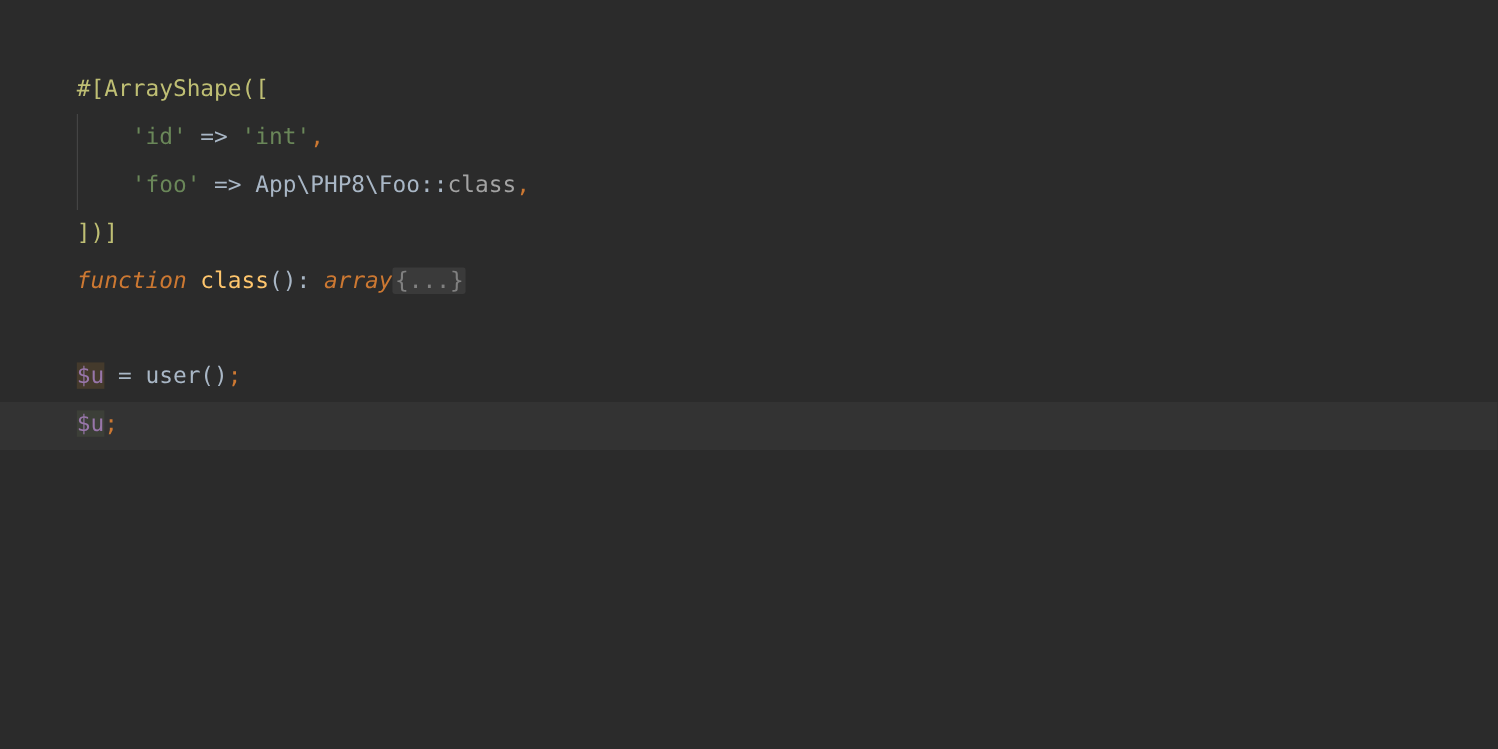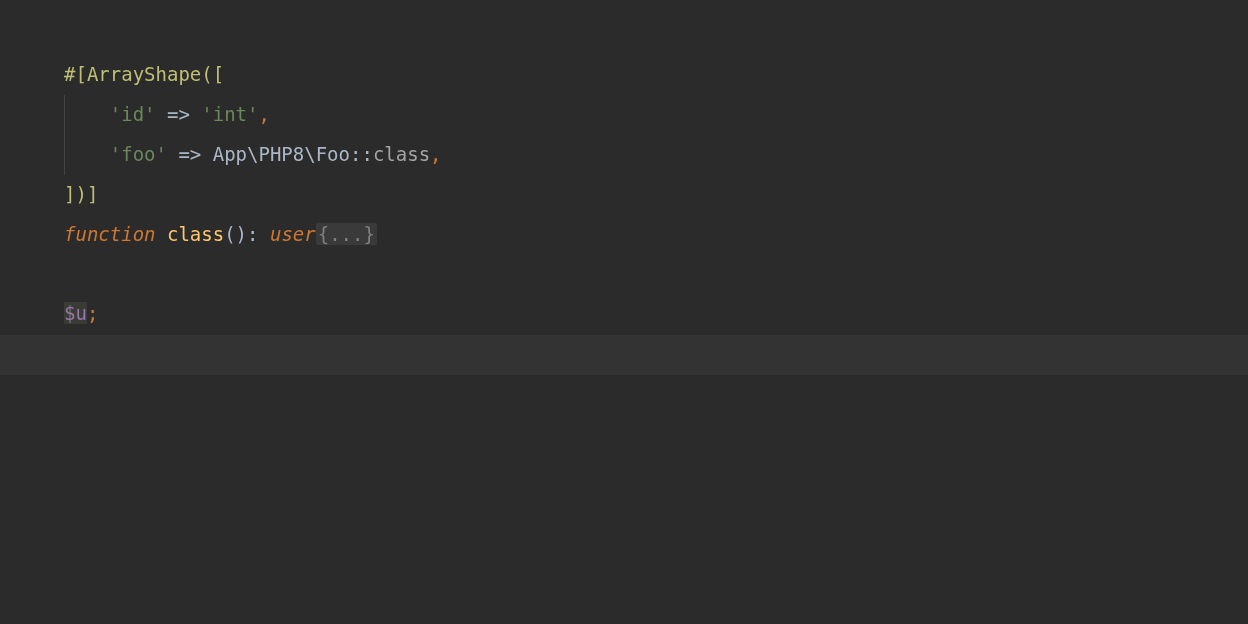--- a/index.html
+++ b/index.html
@@ -73,20 +73,21 @@
 <div class="editor">
   <div class="line"><span class="attr">#[</span><span class="attr">ArrayShape</span><span class="attr">([</span></div>
 
   <div class="line indent-guide"><span class="default">    </span><span class="str">'id'</span><span class="default"> =&gt; </span><span class="str">'int'</span><span class="comma">,</span></div>
 
 
   <div class="line indent-guide"><span class="default">    </span><span class="str">'foo'</span><span class="default"> =&gt; </span><span class="class-ref">App\PHP8\Foo</span><span class="default">::</span><span class="keyword-class">class</span><span class="comma">,</span></div>
 
   <div class="line"><span class="attr">])]</span></div>
 
-  <div class="line"><span class="kw">function </span><span class="fn">class</span><span class="default">()</span><span class="default">: </span><span class="kw">user</span><span class="folded">{...}</span></div>
+  <div class="line"><span class="kw">function </span><span class="fn">class</span><span class="default">()</span><span class="default">: </span><span class="kw">array</span><span class="folded">{...}</span></div>
 
   <div class="line">&nbsp;</div>
 
+  <div class="line"><span class="var var-highlight-write">$u</span><span class="default"> = </span><span class="default">user()</span><span class="semi">;</span></div>
 
   <div class="highlighted-line" style="top: 335px;"></div>
   <div class="line" style="position:relative;"><span class="var var-highlight-read">$u</span><span class="semi">;</span></div>
 </div>
 
 </body></html>

